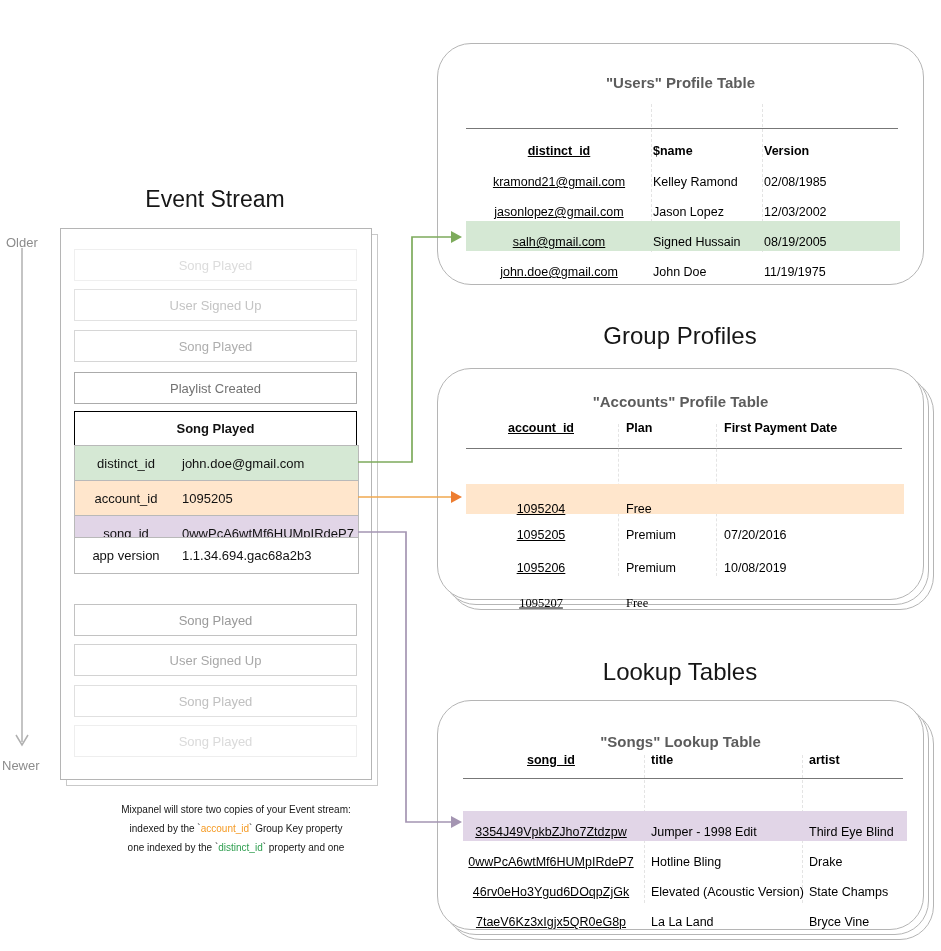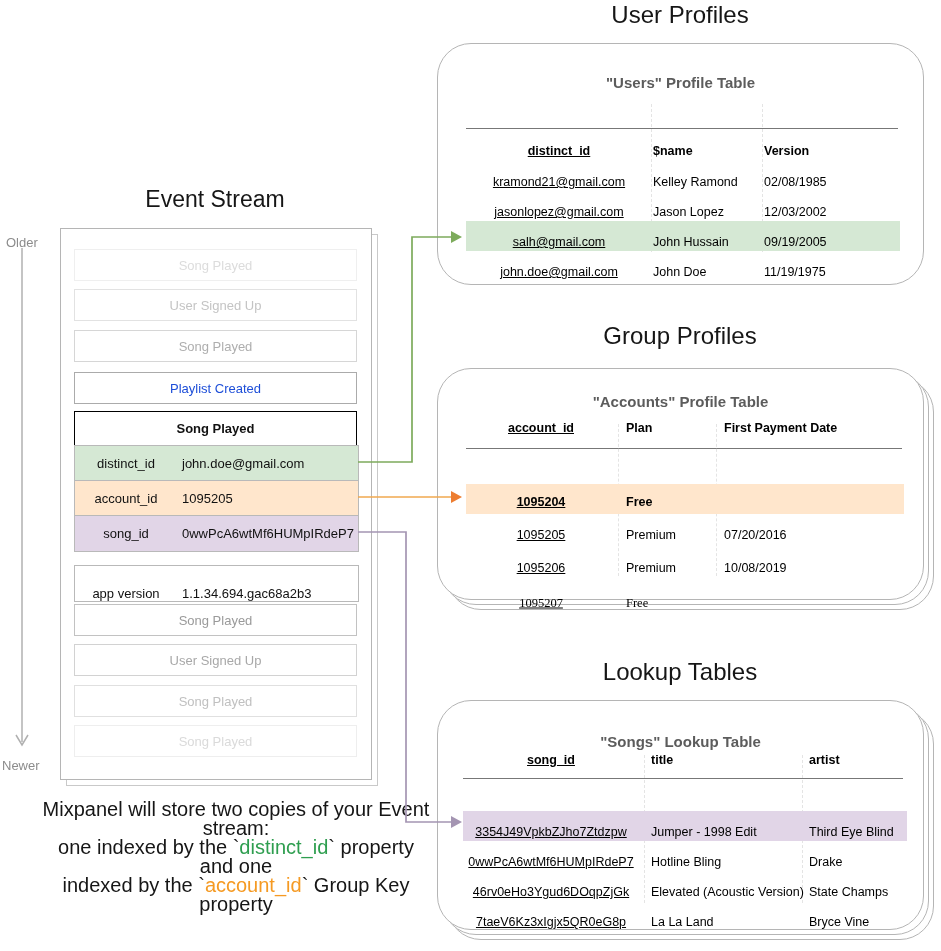--- a/index.html
+++ b/index.html
@@ -10,21 +10,21 @@
 
   
   .stack-back{position:absolute;border:1px solid #c9c9c9;background:#fff;}
   .evt-container{position:absolute;left:60px;top:228px;width:310px;height:550px;
                  border:1px solid #b5b5b5;background:#fff;}
   .evt-box{position:absolute;left:13px;width:281px;height:30px;border:1px solid #d7d7d7;
            display:flex;align-items:center;justify-content:center;font-size:13px;background:#fff;white-space:nowrap;}
   .fade1{color:#dcdcdc;border-color:#efefef;}
   .fade2{color:#c4c4c4;border-color:#e2e2e2;}
   .fade3{color:#aeaeae;border-color:#d6d6d6;}
-  .fade4{color:#1d4ed8;border-color:#ababab;}
+  .fade4{color:#737373;border-color:#ababab;}
   .fade5{color:#9a9a9a;border-color:#c2c2c2;}
   .fade6{color:#a8a8a8;border-color:#d2d2d2;}
   .fade7{color:#c0c0c0;border-color:#e0e0e0;}
   .fade8{color:#dadada;border-color:#eeeeee;}
   .evt-header{position:absolute;left:13px;width:281px;height:33px;border:1.5px solid #000;
               display:flex;align-items:center;justify-content:center;font-size:13px;font-weight:bold;background:#fff;}
   .prop-row{position:absolute;left:13px;width:283px;height:35px;border:1px solid #b9b9b9;
             display:flex;align-items:center;font-size:13px;background:#fff;}
   .prop-key{width:102px;text-align:center;}
   .prop-val{position:absolute;left:107px;white-space:nowrap;}
@@ -53,33 +53,32 @@
   
   .accounts .c1{left:30px;width:146px;text-align:center;}
   .accounts .c2{left:188px;}
   .accounts .c3{left:286px;text-align:right;}
   
   .songs .c1{left:25px;width:176px;text-align:center;}
   .songs .c2{left:213px;}
   .songs .c3{left:371px;}
 
   
-  .caption{position:absolute;left:40px;top:800px;width:392px;text-align:center;font-size:20px;line-height:19px;color:#161616;}
+  .caption{position:absolute;left:40px;top:800px;width:392px;text-align:center;font-size:10px;line-height:19px;color:#161616;}
   .code-green{color:var(--caption-green);}
   .code-orange{color:var(--caption-orange);}
 
   svg.overlay{position:absolute;left:0;top:0;z-index:10;pointer-events:none;}
 </style>
 </head>
 <body>
 
 <div id="stage">
 
   <div class="sec-title" style="left:60px;top:186px;width:310px;font-size:23px;">Event Stream</div>
-  <div class="sec-title" style="left:437px;top:1px;width:486px;">User Profiles</div>
   <div class="sec-title" style="left:437px;top:322px;width:486px;">Group Profiles</div>
   <div class="sec-title" style="left:437px;top:658px;width:486px;">Lookup Tables</div>
 
   <div class="side-label" style="left:6px;top:221px;margin-top:14px;">Older</div>
   <div class="side-label" style="left:2px;top:758px;">Newer</div>
 
   <div class="stack-back" style="left:66px;top:234px;width:310px;height:550px;"></div>
   <div class="evt-container">
     <div class="evt-box fade1" style="top:20px;">Song Played</div>
     <div class="evt-box fade2" style="top:60px;">User Signed Up</div>
@@ -93,21 +92,21 @@
       <span class="prop-val">john.doe@gmail.com</span>
     </div>
     <div class="prop-row bg-orange" style="top:251px;">
       <span class="prop-key">account_id</span>
       <span class="prop-val">1095205</span>
     </div>
     <div class="prop-row bg-purple" style="top:286px;">
       <span class="prop-key">song_id</span>
       <span class="prop-val">0wwPcA6wtMf6HUMpIRdeP7</span>
     </div>
-    <div class="prop-row" style="top:336px;align-items:flex-end;">
+    <div class="prop-row" style="top:308px;">
       <span class="prop-key">app version</span>
       <span class="prop-val">1.1.34.694.gac68a2b3</span>
     </div>
 
     <div class="evt-box fade5" style="top:375px;">Song Played</div>
     <div class="evt-box fade6" style="top:415px;">User Signed Up</div>
     <div class="evt-box fade7" style="top:456px;">Song Played</div>
     <div class="evt-box fade8" style="top:496px;">Song Played</div>
   </div>
 
@@ -127,22 +126,22 @@
       <div class="cell c2">Kelley Ramond</div>
       <div class="cell c3">02/08/1985</div>
     </div>
     <div class="t-row" style="top:117px;">
       <div class="cell key-col c1">jasonlopez@gmail.com</div>
       <div class="cell c2">Jason Lopez</div>
       <div class="cell c3">12/03/2002</div>
     </div>
     <div class="t-row" style="top:147px;">
       <div class="cell key-col c1">salh@gmail.com</div>
-      <div class="cell c2">John Hussain</div>
-      <div class="cell c3">09/19/2005</div>
+      <div class="cell c2">Signed Hussain</div>
+      <div class="cell c3">08/19/2005</div>
     </div>
     <div class="t-row" style="top:177px;">
       <div class="cell key-col c1">john.doe@gmail.com</div>
       <div class="cell c2">John Doe</div>
       <div class="cell c3">11/19/1975</div>
     </div>
   </div>
 
   <div class="card-back" style="left:447px;top:378px;height:230px;"></div>
   <div class="card-back" style="left:442px;top:373px;height:230px;"></div>
@@ -150,21 +149,21 @@
     <div class="card-title" style="top:24px;">"Accounts" Profile Table</div>
     <div class="t-head" style="top:44px;">
       <div class="cell hd key-col c1">account_id</div>
       <div class="cell hd c2">Plan</div>
       <div class="cell hd c3">First Payment Date</div>
     </div>
     <div class="t-rule" style="left:28px;top:79px;width:436px;"></div>
     <div class="v-sep" style="left:180px;top:55px;height:152px;"></div>
     <div class="v-sep" style="left:278px;top:55px;height:152px;"></div>
     <div class="hl-row bg-orange" style="left:28px;top:115px;width:438px;"></div>
-    <div class="t-row" style="top:82px;font-weight:bold;">
+    <div class="t-row" style="top:89px;">
       <div class="cell key-col c1">1095204</div>
       <div class="cell c2">Free</div>
       <div class="cell c3"></div>
     </div>
     <div class="t-row" style="top:115px;">
       <div class="cell key-col c1">1095205</div>
       <div class="cell c2">Premium</div>
       <div class="cell c3">07/20/2016</div>
     </div>
     <div class="t-row" style="top:148px;">
@@ -209,22 +208,22 @@
     </div>
     <div class="t-row" style="top:170px;">
       <div class="cell key-col c1">7taeV6Kz3xIgjx5QR0eG8p</div>
       <div class="cell c2">La La Land</div>
       <div class="cell c3">Bryce Vine</div>
     </div>
   </div>
 
   <div class="caption">
     <div>Mixpanel will store two copies of your Event stream:</div>
+    <div><span>indexed by the `</span><span class="code-orange">account_id</span><span>` Group Key property</span></div>
     <div><span>one indexed by the `</span><span class="code-green">distinct_id</span><span>` property and one</span></div>
-    <div><span>indexed by the `</span><span class="code-orange">account_id</span><span>` Group Key property</span></div>
   </div>
 
   <svg class="overlay" width="941" height="951" viewBox="0 0 941 951">
 
     <line x1="22" y1="248" x2="22" y2="742" stroke-width="1.5" fill="none" stroke="#b0b0b0"></line>
     <path d="M16 735 L22 745 L28 735" fill="none" stroke-width="1.5" stroke="#b0b0b0"></path>
 
     <polyline points="358,462 412,462 412,237 451,237" fill="none" stroke-width="1.7" stroke="#7dab5c"></polyline>
     <polygon points="451,231 462,237 451,243" fill="#7dab5c"></polygon>
 

